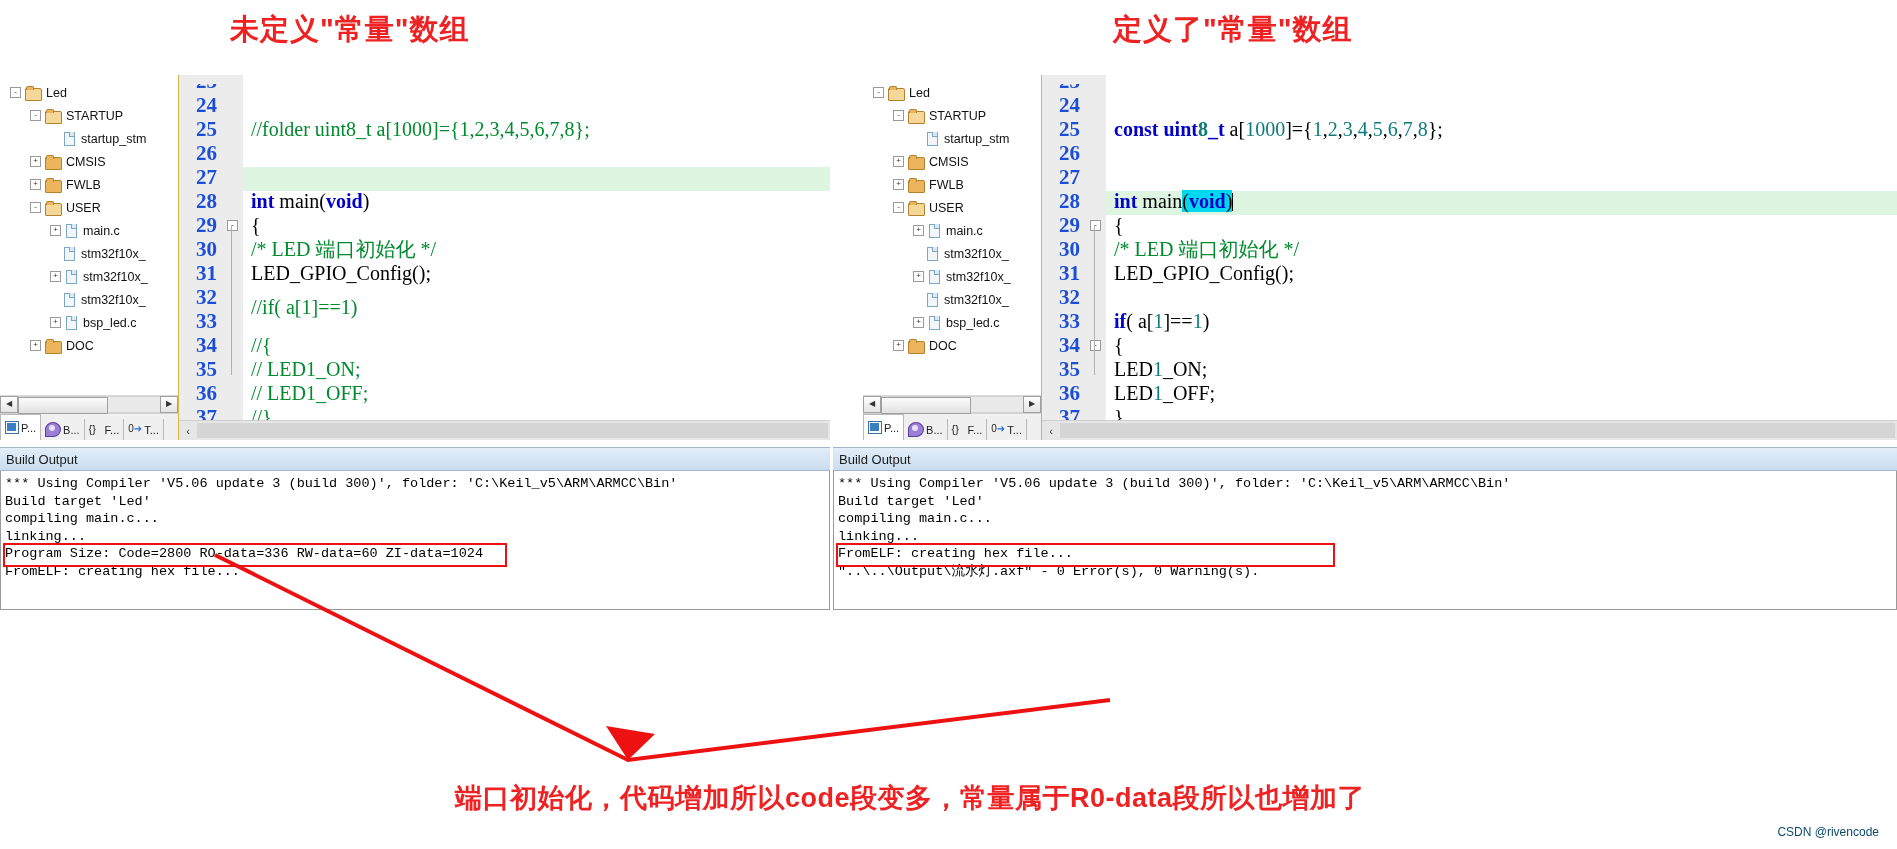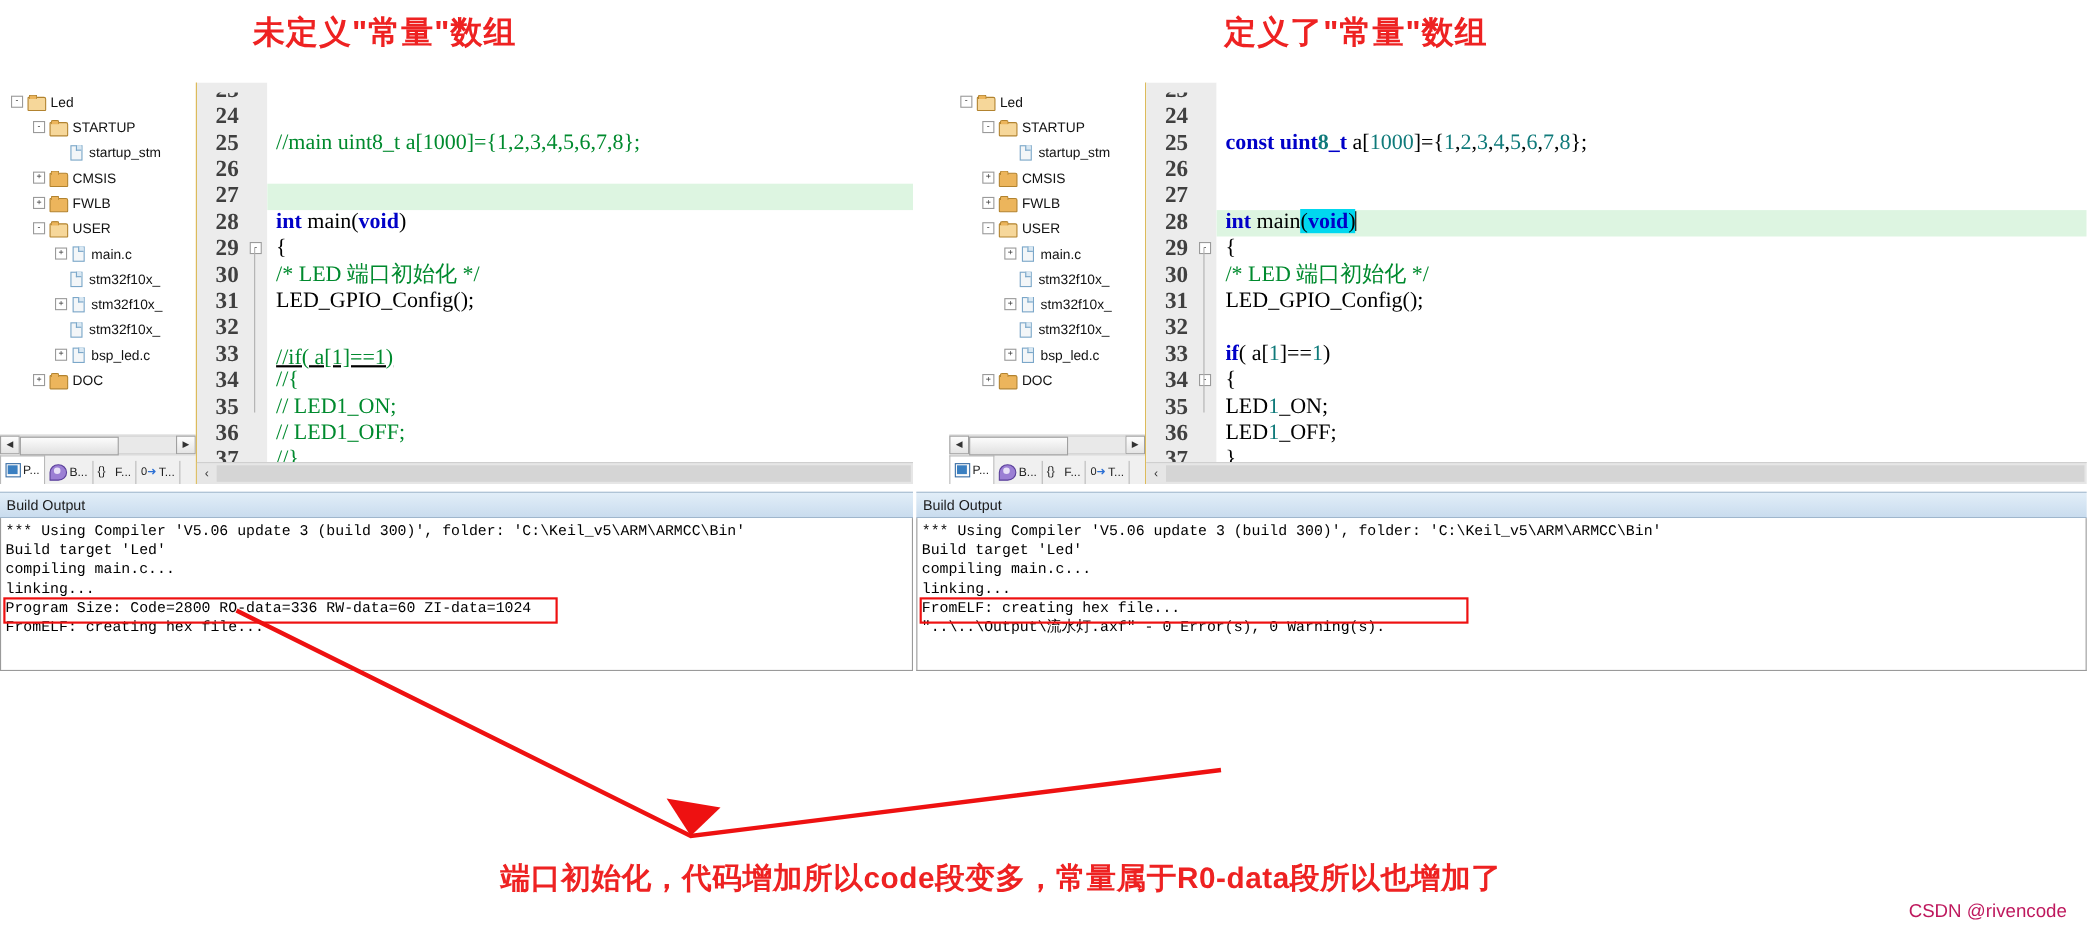--- a/index.html
+++ b/index.html
@@ -76,21 +76,21 @@
   .ticon.brace{background:transparent;}
   .ticon.tmpl{background:transparent;}
   .tiny{font-size:11px;}
 
   
   .editor{flex:1;position:relative;background:#ffffff;
      border:1px solid #d9b44a;border-width:0 0 0 1px;display:flex;flex-direction:column;}
   .edit-area{flex:1;display:flex;position:relative;overflow:hidden;}
   .gutter{width:64px;background:#ececec;position:relative;flex:none;}
   .gutter-num{position:absolute;right:26px;font-family:"Liberation Serif",serif;
-     font-size:21px;font-weight:bold;color:#404040;text-align:right;}
+     font-size:21px;font-weight:bold;color:#1d4ed8;text-align:right;}
   .fold{position:absolute;width:9px;height:9px;border:1px solid #9a9a9a;background:#fff;
      font-size:8px;line-height:7px;text-align:center;color:#333;}
   .foldline{position:absolute;width:1px;background:#b0b0b0;}
   .code{flex:1;position:relative;background:#ffffff;padding-left:6px;
      font-family:"Liberation Serif",serif;font-size:20px;}
   .cline{position:absolute;left:8px;white-space:nowrap;line-height:24px;}
   .hl-row{position:absolute;left:0;right:0;height:24px;background:#ddf5e1;}
   .kw{color:#0000c8;font-weight:bold;}
   .cmt{color:#008a2e;}
   .num{color:#0f7a7a;}
@@ -111,21 +111,21 @@
      padding:4px 0 0 4px;font-family:"Liberation Mono",monospace;font-size:13.5px;
      color:#000;line-height:17.5px;overflow:hidden;position:relative;}
   .bo-line{white-space:pre;}
   .hl-box{position:absolute;border:2px solid #ee1111;}
 
   
   #arrow-svg{position:absolute;left:0;top:0;width:1897px;height:849px;
      pointer-events:none;}
   #caption{position:absolute;left:455px;top:780px;color:#ee2222;font-weight:bold;
      font-size:27px;white-space:nowrap;letter-spacing:0.5px;}
-  #watermark{position:absolute;right:18px;bottom:10px;color:#be185d;font-size:17px;}
+  #watermark{position:absolute;right:18px;bottom:10px;color:#0c4a6e;font-size:12px;}
 </style>
 </head>
 <body>
 
 <div class="annot-title" id="title-left">未定义"常量"数组</div>
 <div class="annot-title" id="title-right">定义了"常量"数组</div>
 
 <div class="ide" id="ide-left">
   <div class="upper">
     <div class="tree-pane">
@@ -234,30 +234,30 @@
             <div class="gutter-num" style="top: 234px;">33</div>
             <div class="gutter-num" style="top: 258px;">34</div>
             <div class="gutter-num" style="top: 282px;">35</div>
             <div class="gutter-num" style="top: 306px;">36</div>
             <div class="gutter-num" style="top: 330px;">37</div>
             <div class="foldline" style="left: 52px; top: 150px; height: 150px;"></div>
           </div>
         <div class="code" id="code-left">
             <div class="cline" style="top: -6px;"></div>
             <div class="cline" style="top: 18px;"></div>
-            <div class="cline" style="top: 42px;"><span class="cmt">//main uint8_t a[1000]={1,2,3,4,5,6,7,8};</span></div>
+            <div class="cline" style="top: 42px;"><span class="cmt">//folder uint8_t a[1000]={1,2,3,4,5,6,7,8};</span></div>
             <div class="cline" style="top: 66px;"></div>
             <div class="hl-row" style="top: 92px;"></div>
             <div class="cline" style="top: 90px;"></div>
             <div class="cline" style="top: 114px;"><span class="kw">int</span> main(<span class="kw">void</span>)</div>
             <div class="cline" style="top: 138px;">{</div>
             <div class="cline" style="top: 162px;"><span class="cmt">  /* LED 端口初始化 */</span></div>
             <div class="cline" style="top: 186px;">  LED_GPIO_Config();</div>
             <div class="cline" style="top: 210px;"></div>
-            <div class="cline" style="top: 238px; text-decoration: underline;"><span class="cmt">//if( a[1]==1)</span></div>
+            <div class="cline" style="top: 220px;"><span class="cmt">//if( a[1]==1)</span></div>
             <div class="cline" style="top: 258px;"><span class="cmt">//{</span></div>
             <div class="cline" style="top: 282px;"><span class="cmt">//  LED1_ON;</span></div>
             <div class="cline" style="top: 306px;"><span class="cmt">//  LED1_OFF;</span></div>
             <div class="cline" style="top: 330px;"><span class="cmt">//}</span></div>
             <div class="cline" style="top: 354px;"></div>
           </div>
       </div>
       <div class="ed-hscroll">
         <div class="ed-hs-arrow">‹</div>
         <div class="ed-hs-track"></div>

